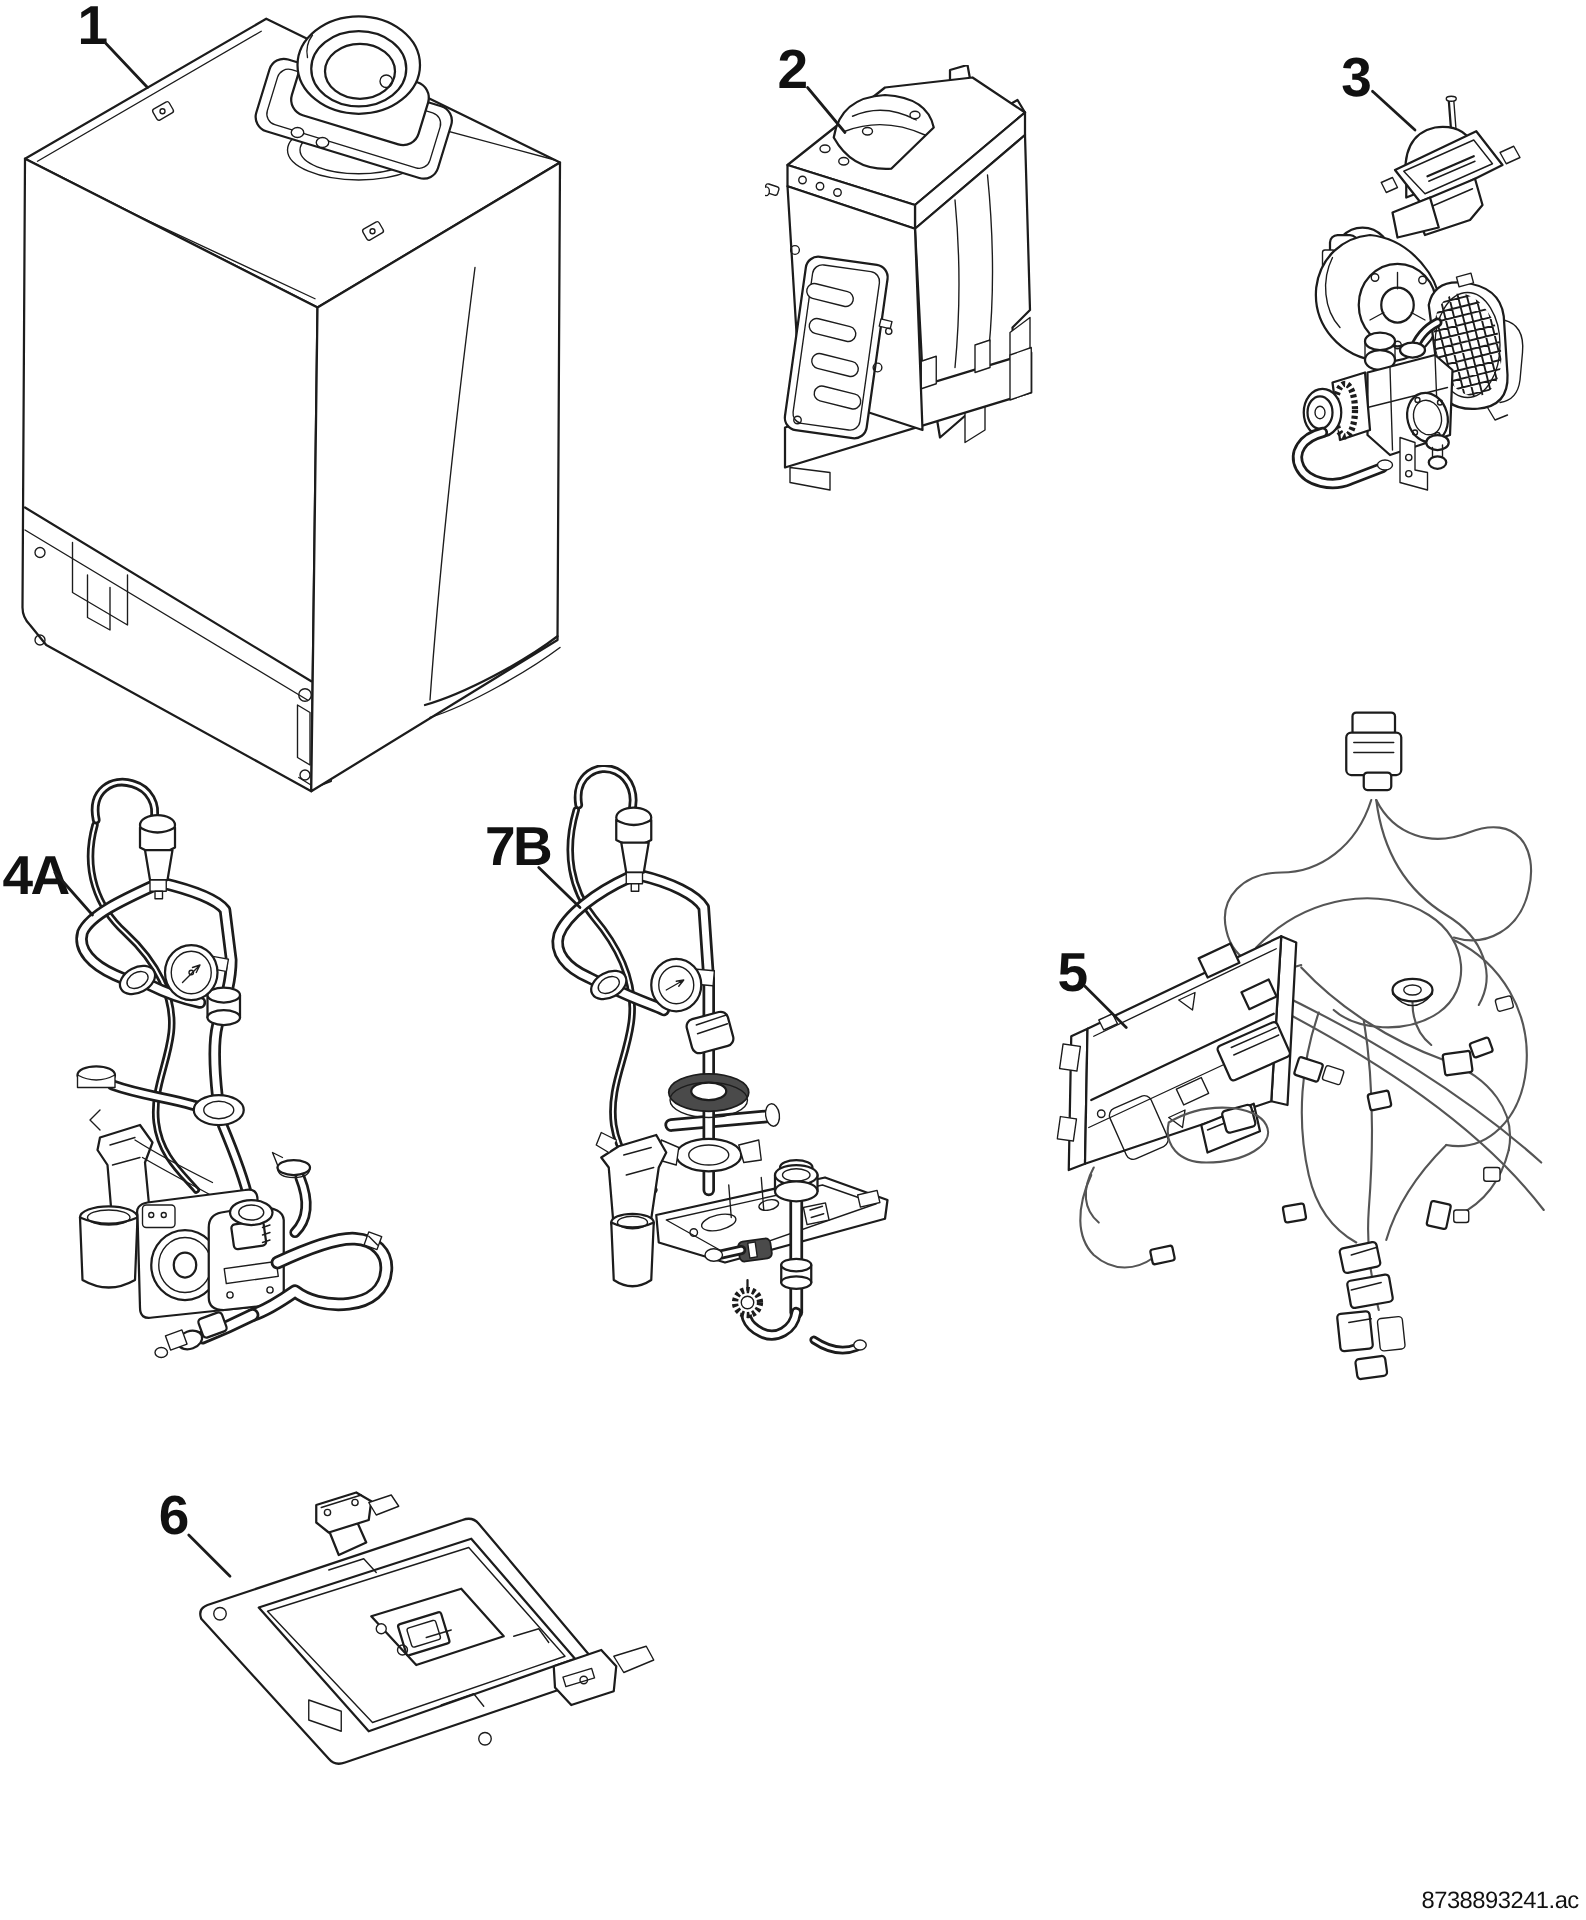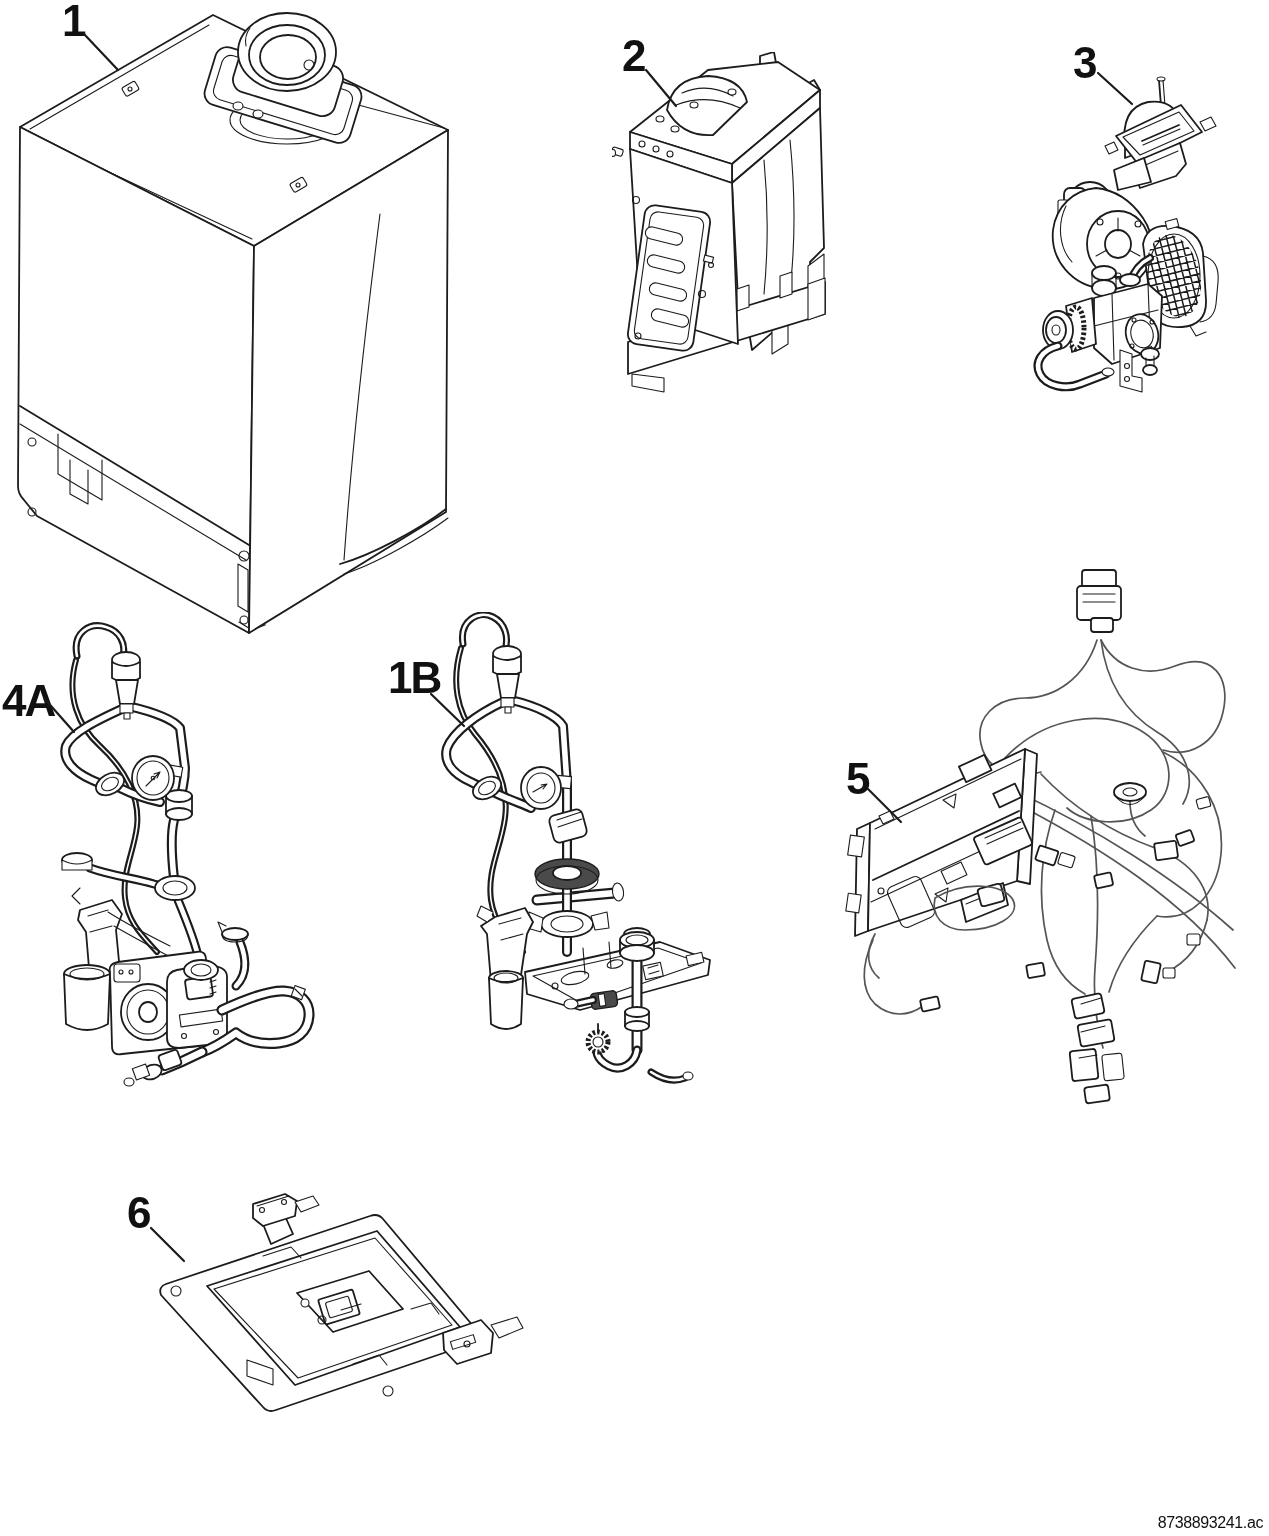--- a/index.html
+++ b/index.html
@@ -1,20 +1,20 @@
 <!DOCTYPE html>
 <html><head>
 <meta charset="utf-8">
 <style>
   html,body{margin:0;padding:0;background:#ffffff;}
   .page{position:relative;width:1269px;height:1536px;background:#ffffff;overflow:hidden;
         font-family:"Liberation Sans",sans-serif;}
   .part-label{position:absolute;font-size:44px;font-weight:700;color:#111;line-height:1;
               letter-spacing:-2px;}
-  .doc-ref{position:absolute;right:6px;bottom:4px;font-size:16px;letter-spacing:-0.4px;color:#111;}
+  .doc-ref{position:absolute;right:6px;bottom:4px;font-size:19px;letter-spacing:-0.4px;color:#111;}
   .fig{position:absolute;margin:0;padding:0;}
   .overlay{position:absolute;left:0;top:0;pointer-events:none;}
   
   .ln{fill:none;stroke:#1c1c1c;stroke-width:1.8;stroke-linecap:round;stroke-linejoin:round;}
   .lnf{fill:#ffffff;stroke:#1c1c1c;stroke-width:1.8;stroke-linecap:round;stroke-linejoin:round;}
   .thin{stroke-width:1.1;}
   .wire{fill:none;stroke:#555;stroke-width:1.7;stroke-linecap:round;}
   .dark{fill:#4a4a4a;stroke:#1c1c1c;stroke-width:1.4;}
   .gear{fill:#fff;stroke:#1c1c1c;stroke-width:5;stroke-dasharray:2.5 2.1;}
   path.tube,path.tube-core{fill:none;stroke-linecap:round;stroke-linejoin:round;}
@@ -473,21 +473,21 @@
       <circle class="ln thin" cx="322" cy="152" r="3"></circle>
 
       <path class="lnf thin" d="M102,168 L102,184 L128,193 L128,177 Z"></path>
     </svg>
   </figure>
 
   <div class="part-label" style="left:62px;top:-1px">1</div>
   <div class="part-label" style="left:622px;top:34px">2</div>
   <div class="part-label" style="left:1073px;top:41px">3</div>
   <div class="part-label" style="left:2px;top:679px">4A</div>
-  <div class="part-label" style="left:388px;top:656px">1B</div>
+  <div class="part-label" style="left:388px;top:656px">7B</div>
   <div class="part-label" style="left:846px;top:757px">5</div>
   <div class="part-label" style="left:127px;top:1191px">6</div>
 
   <svg class="overlay" width="1269" height="1536" viewBox="0 0 1269 1536">
     <path class="leader" d="M84,34 L118,70"></path>
     <path class="leader" d="M646,70 L676,106"></path>
     <path class="leader" d="M1098,73 L1132,104"></path>
     <path class="leader" d="M44,698 L74,732"></path>
     <path class="leader" d="M431,694 L464,726"></path>
     <path class="leader" d="M868,789 L901,822"></path>

